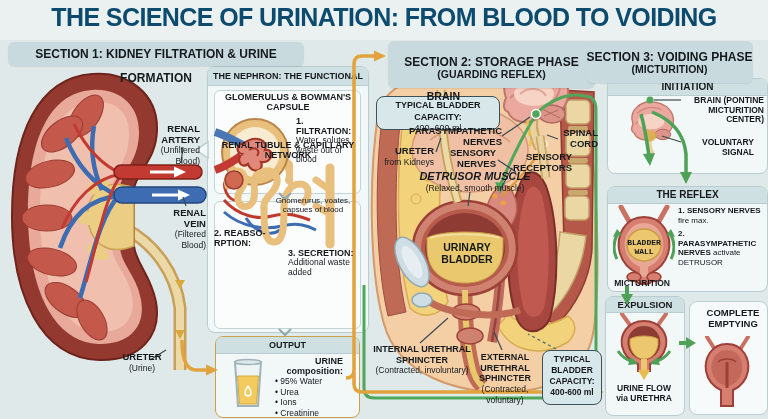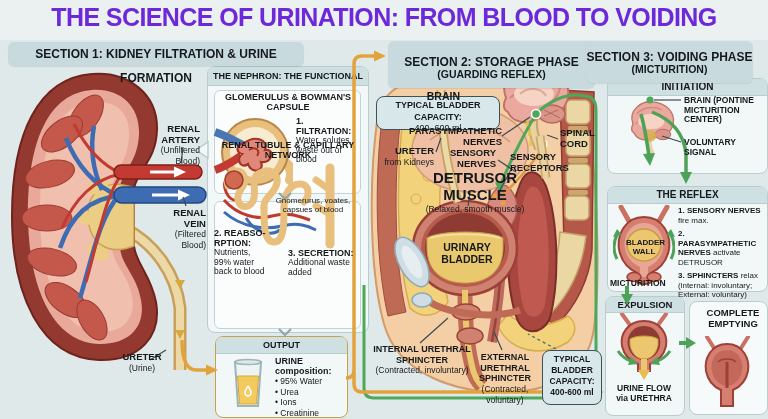--- a/index.html
+++ b/index.html
@@ -1,32 +1,32 @@
 <!DOCTYPE html>
 <html><head>
 <meta charset="utf-8">
 <style>
   html,body{margin:0;padding:0;background:#cfd8da;}
   .canvas{position:relative;width:768px;height:419px;background:#dfe9e9;overflow:hidden;
           font-family:"Liberation Sans",sans-serif;color:#15191c;}
   .titlebar{position:absolute;left:0;top:0;width:768px;height:40px;background:#ebf1f1;z-index:1;}
   .title{position:absolute;left:0;top:3px;width:768px;text-align:center;font-size:25px;font-weight:700;
-         letter-spacing:-0.6px;color:#6d28d9;z-index:6;}
+         letter-spacing:-0.6px;color:#0c4a6e;z-index:6;}
   .shead{position:absolute;background:#c9dade;border-radius:6px;font-weight:700;text-align:center;
          color:#13191c;z-index:5;box-shadow:0 1px 1px rgba(0,0,0,0.08);}
   .shead .l1{font-size:12px;line-height:14px;}
   .shead .l2{font-size:10.5px;line-height:11px;}
   .panel{position:absolute;background:#f2f7f7;border:1.5px solid #b9cdd1;border-radius:8px;z-index:2;}
   .phead{position:absolute;left:0;right:0;top:0;height:16px;background:#cfe0e3;border-bottom:1px solid #b9cdd1;
          border-radius:6px 6px 0 0;text-align:center;font-weight:700;font-size:9px;line-height:16px;z-index:3;}
   .wbox{position:absolute;background:#fbfdfd;border:1px solid #c3d4d8;border-radius:6px;z-index:3;}
   .capbox{position:absolute;background:#d8e7ea;border:1.3px solid #3c5158;border-radius:8px;text-align:center;
           font-weight:700;z-index:6;}
   .lb{position:absolute;z-index:6;line-height:1.12;font-size:9.5px;}
-  .b{font-weight:700;}
+  .b{font-weight:700;text-align:right;}
   .c{text-align:center;}
   .r{text-align:right;}
   .s{font-weight:400;font-size:8.5px;}
   .ill{position:absolute;z-index:2;}
   .ovl{position:absolute;left:0;top:0;z-index:4;pointer-events:none;}
   .rx-item{margin-bottom:4px;font-size:8px;line-height:9.5px;}
   .rx-item .lead{font-weight:700;}
   .bullet{font-size:8.5px;line-height:10.5px;}
 </style>
 </head>
@@ -145,28 +145,27 @@
       <path d="M46,48 C46,64 46,82 56,82 C66,82 66,64 66,48"></path>
       <path d="M66,48 C66,34 72,24 82,24 C92,24 92,36 86,42"></path>
       <path d="M112,8 L112,84" stroke-width="9"></path>
       <path d="M112,30 L98,20"></path>
       <path d="M112,54 L98,46"></path>
     </g>
     <circle cx="16" cy="20" r="9" fill="#d0694f" stroke="#9c3c32" stroke-width="1.5"></circle>
   </svg>
   <div class="lb" style="left:214px;top:228px;width:52px;font-size:9px;z-index:6;">
     <span class="b">2. REABSO- RPTION:</span>
-    <span class="s" style="display:block;">Nutrients, 99% water back to blood</span>
   </div>
   <div class="lb" style="left:288px;top:248px;width:70px;font-size:9px;z-index:6;">
     <span class="b">3. SECRETION:</span>
     <span class="s" style="display:block;">Additional waste added</span>
   </div>
 
-  <div class="panel" style="left:215px;top:336px;width:131px;height:80px;border-color:#c9a14c;">
+  <div class="panel" style="left:215px;top:336px;width:131px;height:80px;border-color:#c9a14c;padding-left:12px;">
     <div class="phead">OUTPUT</div>
   </div>
   <svg class="ill" style="left:231px;top:358px;z-index:3;" width="34" height="54" viewBox="0 0 34 54">
     <path d="M4,4 H30 L27,48 H7 Z" fill="#eef3f4" stroke="#9fb4ba" stroke-width="2"></path>
     <path d="M6.5,18 H27.5 L25.5,46 H8.5 Z" fill="#f2ca5e" stroke="#d9a83c" stroke-width="1"></path>
     <ellipse cx="17" cy="4" rx="13" ry="2.5" fill="#dde8ea" stroke="#9fb4ba" stroke-width="1.5"></ellipse>
     <path d="M17,28 c-4,6 -4,9 0,10 c4,-1 4,-4 0,-10" stroke="#fff" stroke-width="1.5" fill="none"></path>
   </svg>
   <div class="lb" style="left:275px;top:356px;width:68px;">
     <span class="b" style="font-size:9px;line-height:10px;display:block;">URINE composition:</span>
@@ -259,21 +258,21 @@
   <div class="lb b r" style="left:420px;top:91px;width:40px;font-size:10.5px;">BRAIN</div>
   <div class="lb b r" style="left:398px;top:126px;width:104px;font-size:9.5px;">PARASYMPATHETIC NERVES</div>
   <div class="lb b" style="left:560px;top:128px;width:38px;font-size:9.5px;">SPINAL CORD</div>
   <div class="lb b r" style="left:432px;top:148px;width:64px;font-size:9.5px;">SENSORY NERVES</div>
   <div class="lb b" style="left:510px;top:152px;width:62px;font-size:9.5px;">SENSORY RECEPTORS</div>
   <div class="lb r" style="left:372px;top:146px;width:62px;">
     <span class="b" style="font-size:9.5px;">URETER</span><br>
     <span class="s">from Kidneys</span>
   </div>
   <div class="lb c" style="left:416px;top:170px;width:118px;">
-    <span class="b" style="font-size:15px;">DETRUSOR MUSCLE</span><br>
+    <span class="b" style="font-size:11px;font-style:italic;">DETRUSOR MUSCLE</span><br>
     <span class="s">(Relaxed, smooth muscle)</span>
   </div>
   <div class="lb b c" style="left:435px;top:242px;width:64px;font-size:10.5px;">URINARY BLADDER</div>
   <div class="lb c" style="left:372px;top:344px;width:100px;">
     <span class="b" style="font-size:9px;">INTERNAL URETHRAL SPHINCTER</span><br>
     <span class="s">(Contracted, involuntary)</span>
   </div>
   <div class="lb c" style="left:464px;top:352px;width:82px;">
     <span class="b" style="font-size:9px;">EXTERNAL URETHRAL SPHINCTER</span><br>
     <span class="s">(Contracted, voluntary)</span>
@@ -312,34 +311,30 @@
     <ellipse cx="31" cy="40" rx="17" ry="16" fill="#ecc76f" stroke="#c99b3f" stroke-width="1.5"></ellipse>
     <ellipse cx="21" cy="72" rx="7" ry="4.5" fill="#d67f70" stroke="#9c4038" stroke-width="1.5"></ellipse>
     <ellipse cx="41" cy="72" rx="7" ry="4.5" fill="#d67f70" stroke="#9c4038" stroke-width="1.5"></ellipse>
     <g stroke="#4da257" stroke-width="3" fill="none">
       <path d="M4,54 C0,46 0,38 4,30"></path>
         <path d="M58,54 C62,46 62,38 58,30"></path>
     </g>
     <path d="M0,32 L9,30 L4,24 Z" fill="#4da257"></path>
     <path d="M62,32 L53,30 L58,24 Z" fill="#4da257"></path>
   </svg>
-  <div class="lb b c" style="left:626px;top:238px;width:36px;font-size:8px;line-height:9px;">BLADDER WALL</div>
+  <div class="lb b c" style="left:626px;top:238px;width:36px;font-size:8px;line-height:9px;font-family:Liberation Mono, monospace;">BLADDER WALL</div>
   <div class="lb b" style="left:610px;top:279px;width:60px;font-size:8.5px;">MICTURITION</div>
   <div class="lb" style="left:678px;top:206px;width:84px;">
     <div class="rx-item">
       <span class="lead">1. SENSORY NERVES</span>
       <span>fire max.</span>
     </div>
     <div class="rx-item">
       <span class="lead">2. PARASYMPATHETIC NERVES</span>
       <span>activate DETRUSOR</span>
-    </div>
-    <div class="rx-item">
-      <span class="lead">3. SPHINCTERS</span>
-      <span>relax (internal: involuntary; External: voluntary)</span>
     </div>
   </div>
 
   <div class="panel" style="left:605px;top:296px;width:78px;height:118px;">
     <div class="phead" style="font-size:9.5px;height:15px;line-height:15px;">EXPULSION</div>
   </div>
   <svg class="ill" style="left:614px;top:313px;z-index:3;" width="60" height="68" viewBox="0 0 60 68">
     <path d="M8,1 L16,12 M52,1 L44,12" stroke="#c97263" stroke-width="4" stroke-linecap="round"></path>
     <path d="M30,8 C13,8 6,22 8,33 C10,42 16,48 24,51 L24,58 L36,58 L36,51 C44,48 50,42 52,33 C54,22 47,8 30,8 Z" fill="#d67f70" stroke="#9c4038" stroke-width="2"></path>
     <path d="M30,13 C18,13 12,24 14,33 C15,40 21,45 27,47 L33,47 C39,45 45,40 46,33 C48,24 42,13 30,13 Z" fill="#8e3b33"></path>

